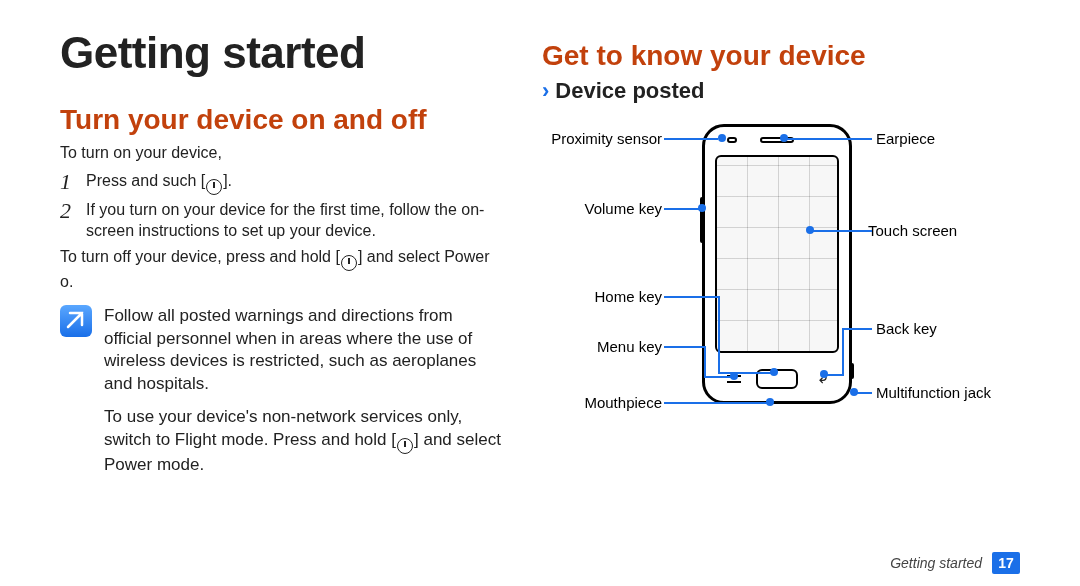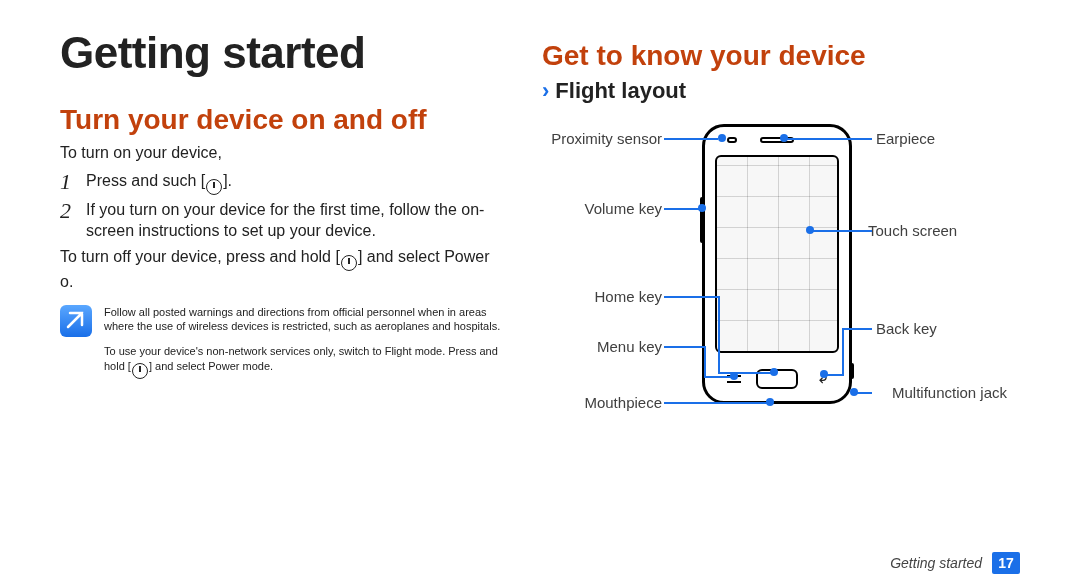--- a/index.html
+++ b/index.html
@@ -31,21 +31,21 @@
   }
   .power-icon::before { content: ""; width: 1.8px; height: 6px; background: #222; margin-top: -4px; }
 
   .note { display: flex; gap: 12px; margin-top: 12px; }
   .note-icon {
     flex: 0 0 32px; width: 32px; height: 32px; border-radius: 6px;
     background: linear-gradient(#5aa7ff,#1a6fe8);
     position: relative;
   }
   .note-icon svg { position: absolute; inset: 0; margin: auto; }
-  .note-body p { font-size: 11px; line-height: 1.35; margin-bottom: 10px; }
+  .note-body p { font-size: 17px; line-height: 1.35; margin-bottom: 10px; }
 
   
   .diagram {
     position: relative;
     width: 460px;
     height: 320px;
     margin: 8px auto 0 auto;
   }
   .phone {
     position: absolute;
@@ -66,21 +66,21 @@
   .phone .earpiece { position:absolute; top:10px; left:50%; transform:translateX(-50%); width:34px; height:6px; border:2px solid #000; border-radius:4px; }
   .phone .prox { position:absolute; top:10px; left:22px; width:10px; height:6px; border:2px solid #000; border-radius:3px; }
   .phone .homebtn { position:absolute; bottom:12px; left:50%; transform:translateX(-50%); width:42px; height:20px; border:2px solid #000; border-radius:6px; }
   .phone .softleft { position:absolute; bottom:18px; left:22px; width:14px; height:10px; }
   .phone .softleft::before,.phone .softleft::after{content:"";position:absolute;background:#000;height:2px;width:14px;left:0;}
   .phone .softleft::before{top:2px}.phone .softleft::after{top:8px}
   .phone .softright { position:absolute; bottom:14px; right:22px; font-size:14px; font-weight:700; }
   .phone .vol { position:absolute; left:-5px; top:70px; width:5px; height:46px; background:#000; border-radius:2px; }
   .phone .jack { position:absolute; right:-5px; bottom:22px; width:5px; height:16px; background:#000; border-radius:2px; }
 
-  .lab { position:absolute; font-size:15px; white-space:nowrap; color:#404040; }
+  .lab { position:absolute; font-size:15px; white-space:nowrap; color:#000000; }
   .lab.l { text-align:right; }
   .dot { position:absolute; width:8px; height:8px; border-radius:50%; background:#1a6fe8; }
   .lead { position:absolute; height:2px; background:#1a6fe8; }
   .leadv { position:absolute; width:2px; background:#1a6fe8; }
 
   .footer {
     position: absolute; right: 60px; bottom: 12px;
     display: flex; align-items: center; gap: 10px;
     font-style: italic; font-size: 14px; color: #444;
   }
@@ -127,21 +127,21 @@
           <p>
             <span>To use your device's non-network services only, switch to Flight mode. Press and hold [</span><span class="power-icon"></span><span>] and select </span><span class="sans">Power mode</span><span>.</span>
           </p>
         </div>
       </div>
     </div>
 
     <div class="col col-right">
       <h2 class="h-blue">Get to know your device</h2>
       <h3 class="h-sub">
-        <span class="sub-chevron">›</span><span>Flight layout</span>
+        <span class="sub-chevron">›</span><span>Device posted</span>
       </h3>
 
       <div class="diagram">
         <div class="phone">
           <div class="prox"></div>
           <div class="earpiece"></div>
           <div class="vol"></div>
           <div class="screen"></div>
           <div class="softleft"></div>
           <div class="homebtn"></div>
@@ -180,21 +180,21 @@
         <span class="lab" style="left:326px; top:106px">Touch screen</span>
         <span class="lead" style="left:270px; top:114px; width:60px"></span>
         <span class="dot" style="left:264px; top:110px"></span>
 
         <span class="lab" style="left:334px; top:204px">Back key</span>
         <span class="lead" style="left:302px; top:212px; width:28px"></span>
         <span class="leadv" style="left:300px; top:212px; height:46px"></span>
         <span class="lead" style="left:284px; top:258px; width:18px"></span>
         <span class="dot" style="left:278px; top:254px"></span>
 
-        <span class="lab" style="left:350px; top:268px">Multifunction jack</span>
+        <span class="lab" style="left:334px; top:268px">Multifunction jack</span>
         <span class="lead" style="left:314px; top:276px; width:16px"></span>
         <span class="dot" style="left:308px; top:272px"></span>
       </div>
     </div>
   </div>
 
   <div class="footer">
     <span>Getting started</span>
     <span class="pg">17</span>
   </div>

